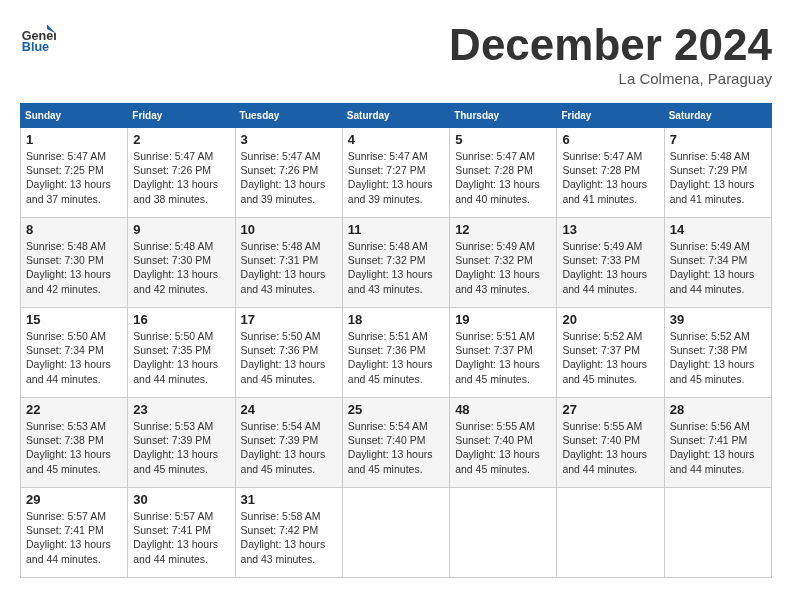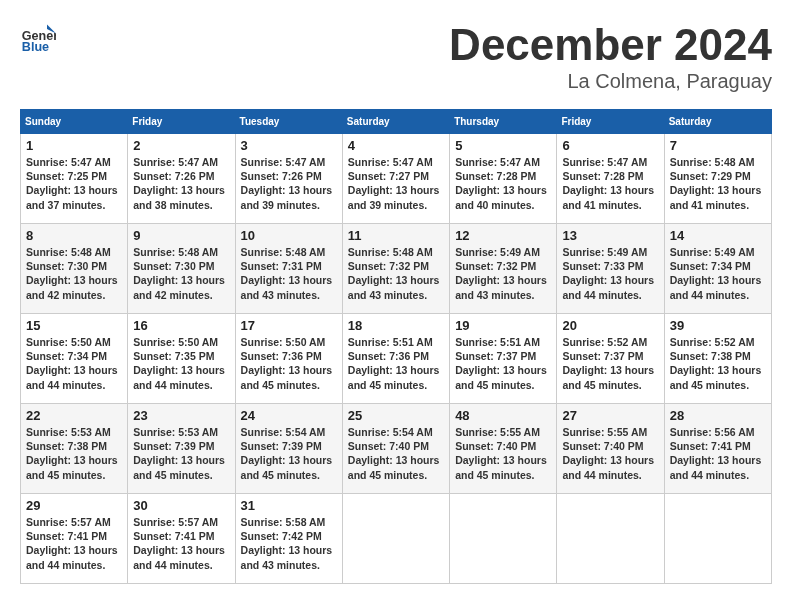--- a/index.html
+++ b/index.html
@@ -27,21 +27,21 @@
     }
     .title-block {
       text-align: right;
     }
     .main-title {
       font-size: 44px;
       font-weight: bold;
       color: #333;
     }
     .subtitle {
-      font-size: 20px;
+      font-size: 15px;
       color: #555;
     }
     .calendar {
       width: 100%;
       border-collapse: collapse;
       font-size: 11px;
     }
     .calendar thead th {
       background: #1a5fa8;
       color: #fff;
@@ -66,21 +66,20 @@
       font-size: 13px;
       font-weight: bold;
       color: #222;
       display: block;
       margin-bottom: 2px;
     }
     .day-info {
       color: #333;
       font-size: 10.5px;
       line-height: 1.35;
-      font-weight: bold;
     }
     .empty-cell {
       background: #fff !important;
     }
   </style>
 </head>
 <body>
 
 <div class="header">
   <div class="logo">

